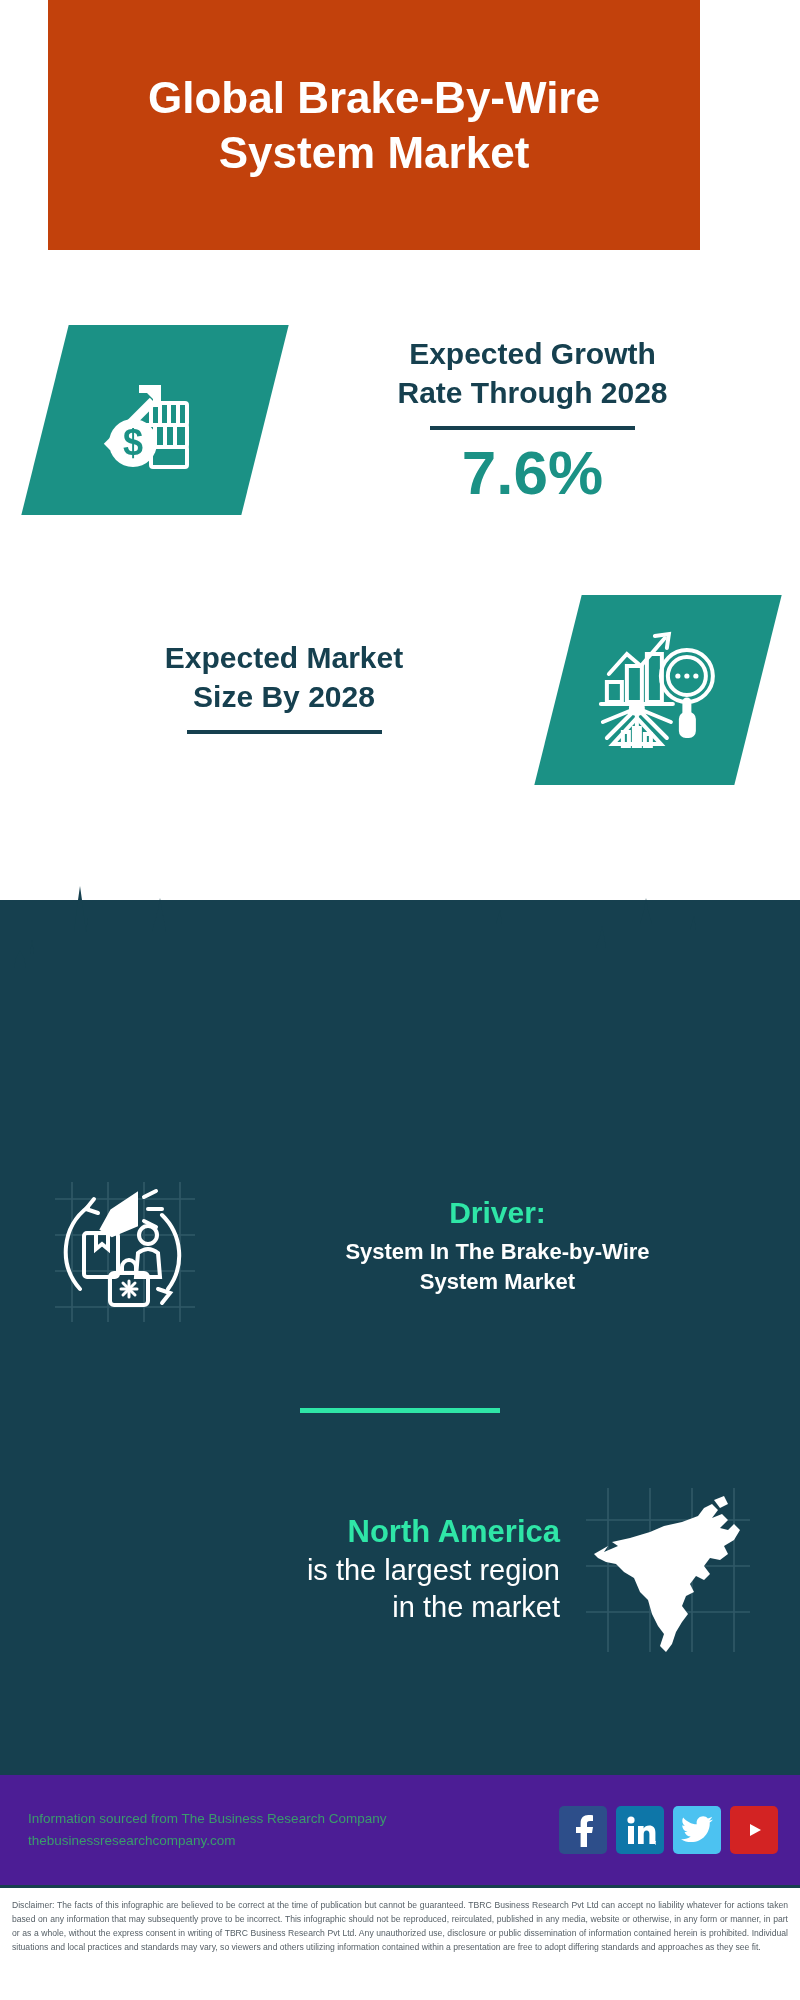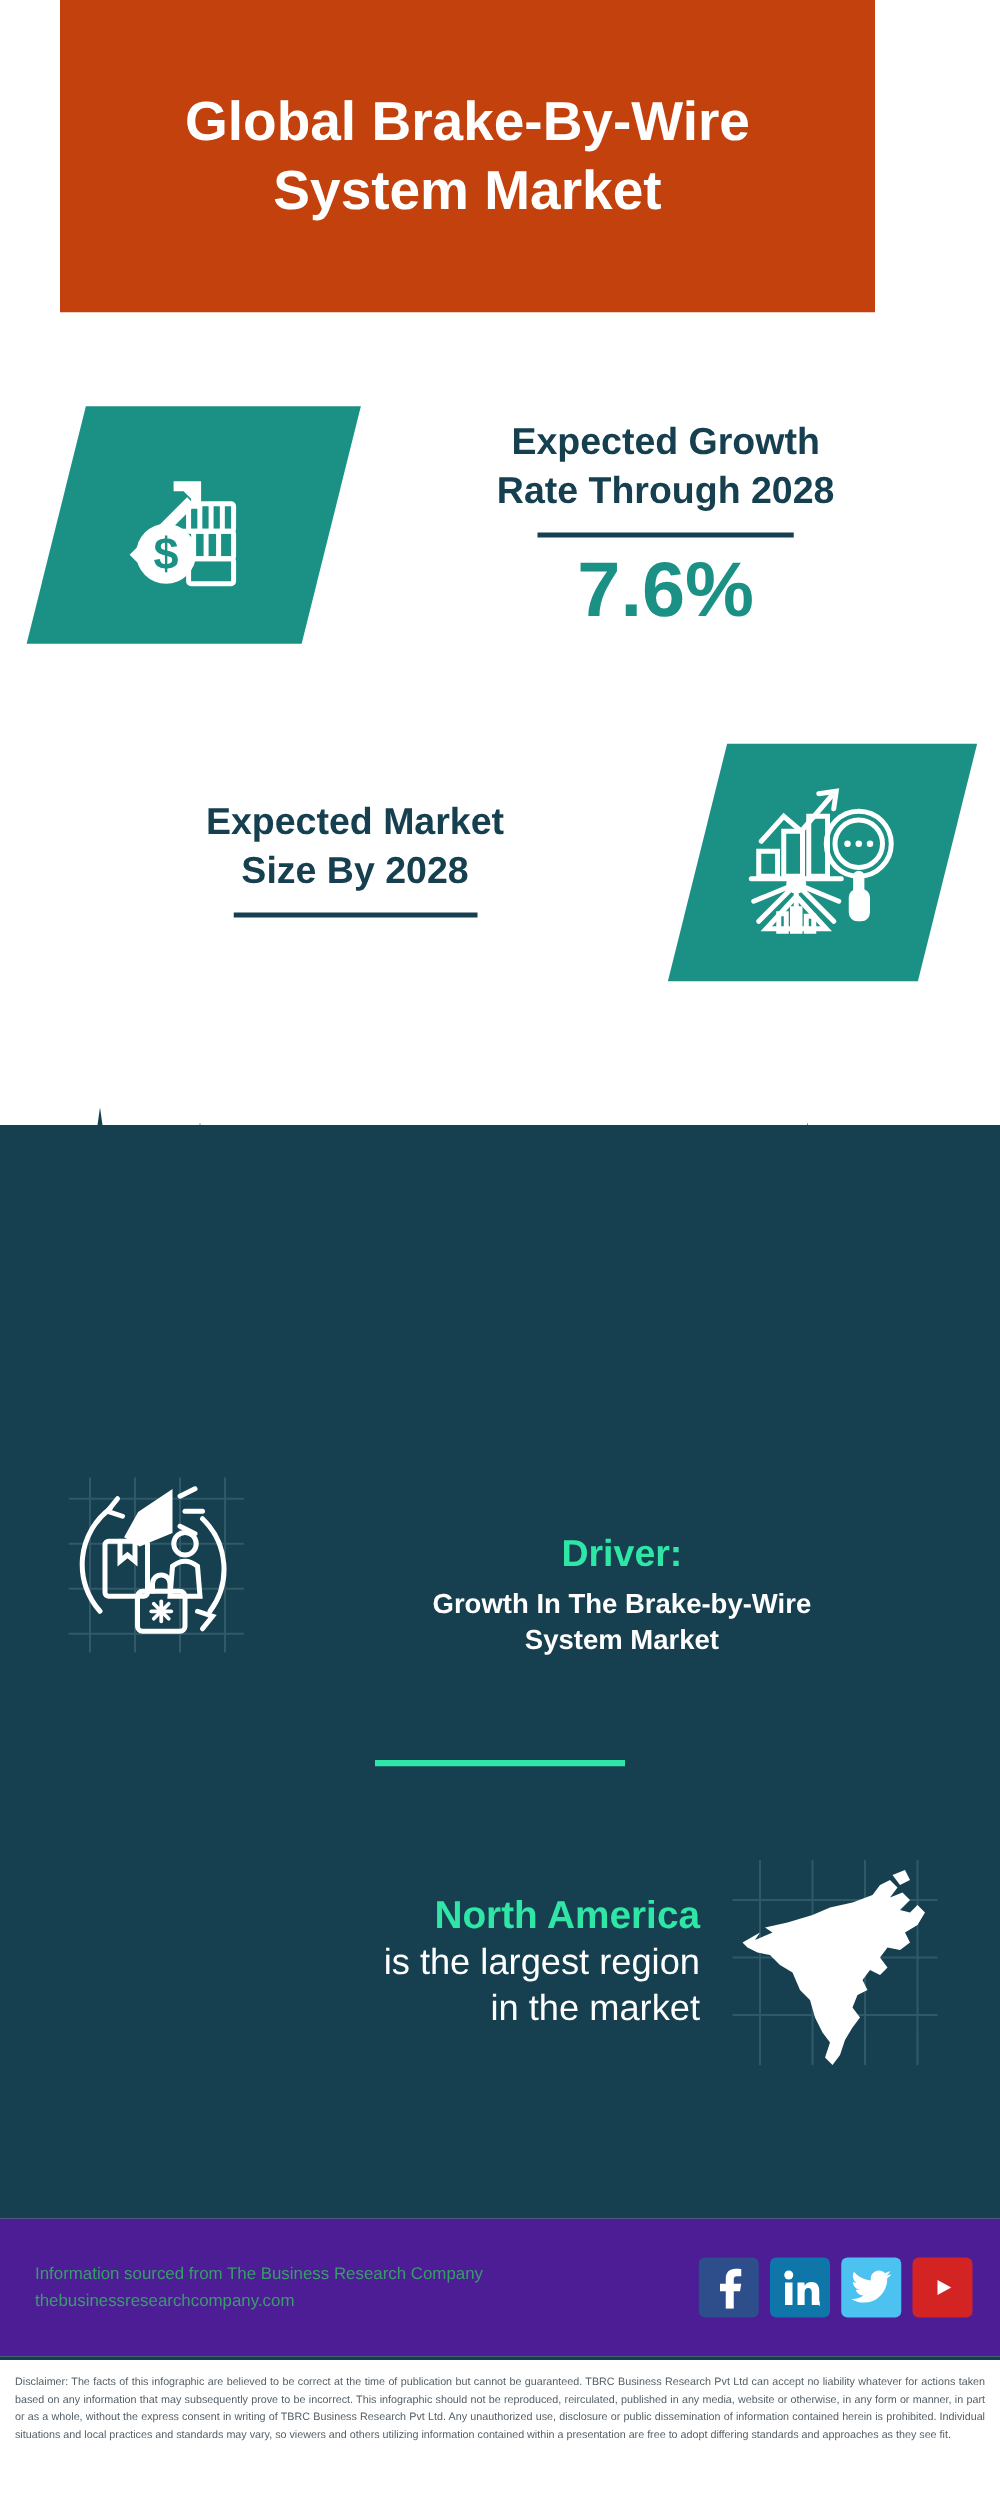--- a/index.html
+++ b/index.html
@@ -70,21 +70,21 @@
     position:absolute;left:0;top:900px;width:800px;height:875px;background:#16404f;
   }
   .skyline{
     position:absolute;left:0;top:880px;width:800px;height:140px;
     display:block;
   }
 
   
   .driver{
     position:absolute;left:0;top:1165px;width:800px;
-    display:flex;align-items:flex-end;
+    display:flex;align-items:center;
   }
   .driver-icon{width:200px;margin-left:25px;display:flex;justify-content:center;padding-top:12px;}
   .driver-text{flex:1;text-align:center;padding-right:30px;}
   .driver-head{color:#2fe6a7;font-size:30px;font-weight:bold;line-height:1.2;margin-bottom:6px;}
   .driver-body{color:#ffffff;font-size:22px;font-weight:bold;line-height:1.35;}
 
   .mint-rule{
     position:absolute;left:200px;top:1166px;width:200px;height:5px;background:#2fe6a7;
   }
 
@@ -241,21 +241,21 @@
             <line x1="79" y1="104" x2="79" y2="120"></line>
             <line x1="71" y1="112" x2="87" y2="112"></line>
             <line x1="73" y1="106" x2="85" y2="118"></line>
             <line x1="85" y1="106" x2="73" y2="118"></line>
           </g>
         </g>
       </svg>
     </div>
     <div class="driver-text">
       <div class="driver-head">Driver:</div>
-      <div class="driver-body">Growth In The Brake-by-Wire</div>
+      <div class="driver-body">System In The Brake-by-Wire</div>
       <div class="driver-body">System Market</div>
     </div>
   </div>
 
   <div class="mint-rule" style="left:300px;top:1408px;"></div>
 
   <div class="region" style="top:1480px;">
     <div class="region-text">
       <div class="region-head">North America</div>
       <div class="region-sub">is the largest region</div>

